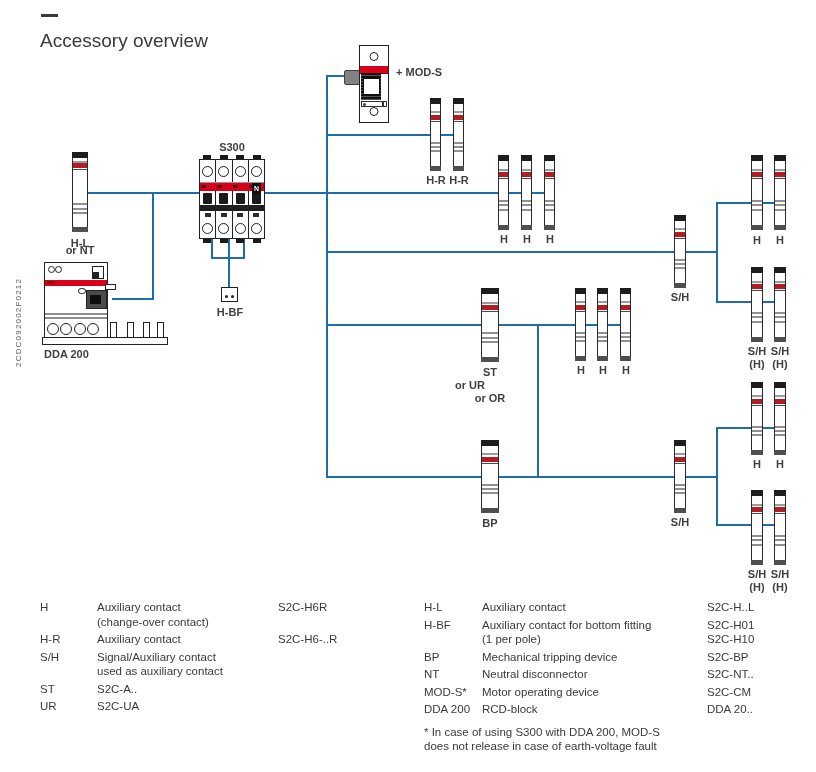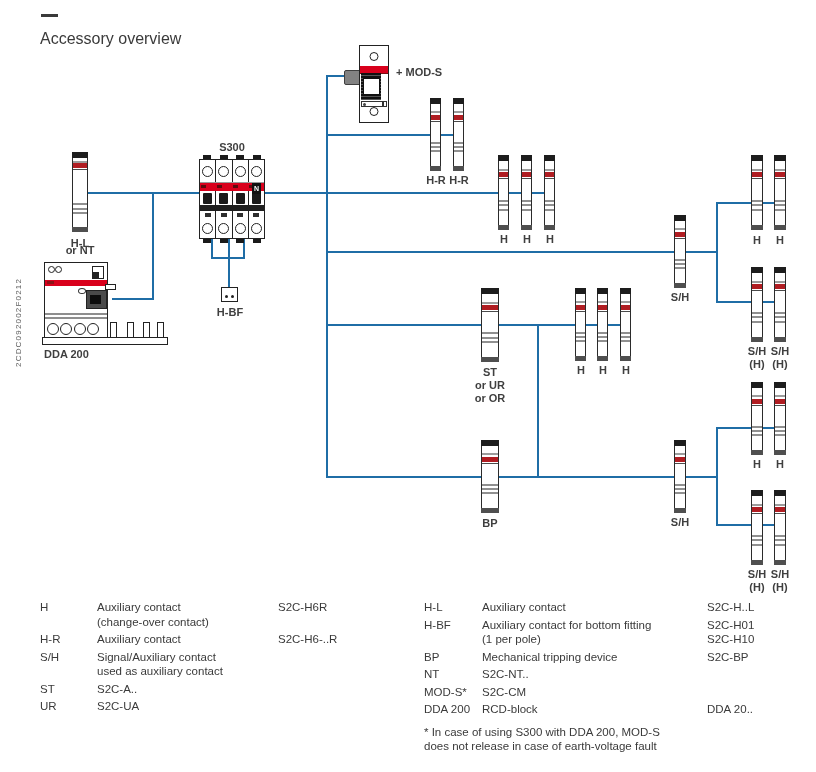--- a/index.html
+++ b/index.html
@@ -1,20 +1,20 @@
 <!DOCTYPE html>
 <html><head>
 <meta charset="utf-8">
 <style>
   html,body{margin:0;padding:0;background:#fff;}
   .page{position:relative;width:816px;height:772px;background:#fff;overflow:hidden;
         font-family:"Liberation Sans",sans-serif;color:#3a3a3a;}
   
   .dash{position:absolute;left:41px;top:14px;width:17px;height:3px;background:#3a3a3a;}
-  .title{position:absolute;left:40px;top:30px;font-size:16px;color:#3a3a3a;}
+  .title{position:absolute;left:40px;top:30px;font-size:19px;color:#3a3a3a;}
   
   .wm{position:absolute;left:14px;top:247px;height:120px;writing-mode:vertical-rl;transform:rotate(180deg);
       font-size:8px;letter-spacing:1.2px;color:#5a5a5a;}
   
   .ln{position:absolute;background:#1f6da6;z-index:1;}
   
   .strip{position:absolute;width:11px;height:75px;background-color:#fff;border:1px solid #2b2b2b;
     box-sizing:border-box;z-index:2;
     background-image:
       linear-gradient(#9c9c9c,#9c9c9c),
@@ -290,21 +290,21 @@
 
   <div class="strip" style="left:751px;top:267px;width:12px;"></div>
   <div class="strip" style="left:774px;top:267px;width:12px;"></div>
   <div class="lbl" style="left:757px;top:345px;">S/H</div>
   <div class="lbl" style="left:780px;top:345px;">S/H</div>
   <div class="lbl" style="left:757px;top:358px;">(H)</div>
   <div class="lbl" style="left:780px;top:358px;">(H)</div>
 
   <div class="strip v-wide" style="left:481px;top:288px;height:74px;"></div>
   <div class="lbl" style="left:490px;top:366px;">ST</div>
-  <div class="lbl" style="left:490px;top:379px;">or UR</div>
+  <div class="lbl" style="left:470px;top:379px;">or UR</div>
   <div class="lbl" style="left:490px;top:392px;">or OR</div>
 
   <div class="strip" style="left:575px;top:288px;height:73px;"></div>
   <div class="strip" style="left:597px;top:288px;height:73px;"></div>
   <div class="strip" style="left:620px;top:288px;height:73px;"></div>
   <div class="lbl" style="left:581px;top:364px;">H</div>
   <div class="lbl" style="left:603px;top:364px;">H</div>
   <div class="lbl" style="left:626px;top:364px;">H</div>
 
   <div class="strip v-wide" style="left:481px;top:440px;height:73px;"></div>
@@ -365,24 +365,26 @@
         <div class="leg-code">S2C-H01
 S2C-H10</div>
       </div>
       <div class="leg-row">
         <div class="leg-abbr">BP</div>
         <div class="leg-desc">Mechanical tripping device</div>
         <div class="leg-code">S2C-BP</div>
       </div>
       <div class="leg-row">
         <div class="leg-abbr">NT</div>
+        <div class="leg-desc">Neutral disconnector</div>
         <div class="leg-code">S2C-NT..</div>
       </div>
       <div class="leg-row">
         <div class="leg-abbr">MOD-S*</div>
+        <div class="leg-desc">Motor operating device</div>
         <div class="leg-code">S2C-CM</div>
       </div>
       <div class="leg-row">
         <div class="leg-abbr">DDA 200</div>
         <div class="leg-desc">RCD-block</div>
         <div class="leg-code">DDA 20..</div>
       </div>
       <div class="leg-foot">* In case of using S300 with DDA 200, MOD-S
 does not release in case of earth-voltage fault</div>
     </div>

